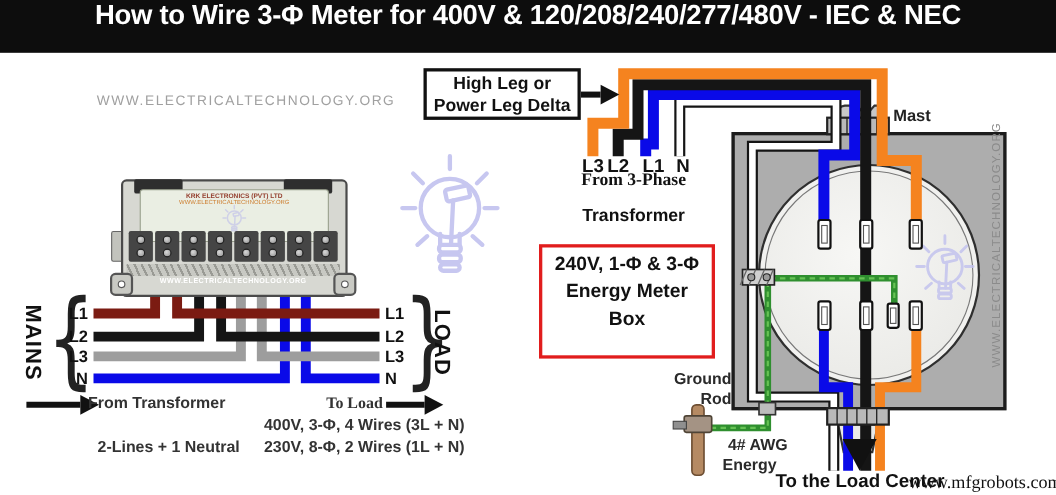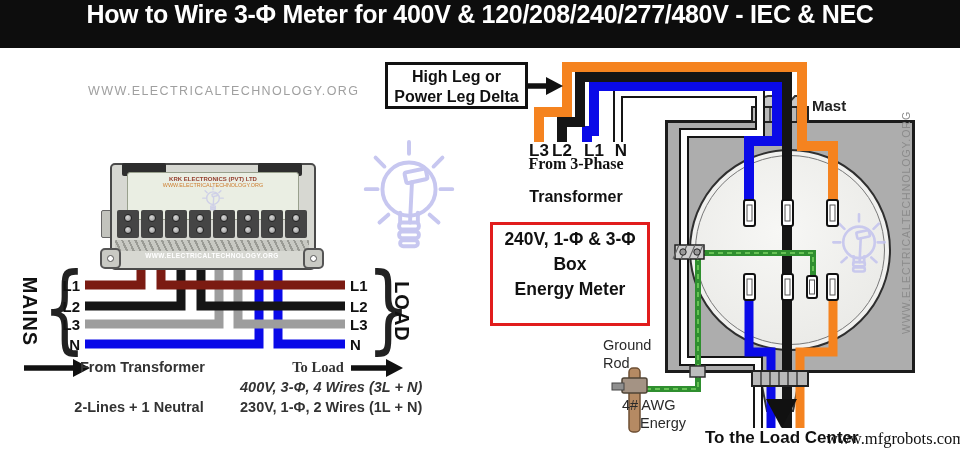--- a/index.html
+++ b/index.html
@@ -17,25 +17,25 @@
   .blackbox{border:3px solid #111;background:#fff;box-sizing:border-box;text-align:center;
             font-weight:bold;color:#111;}
   .highleg{left:385px;top:62px;width:143px;height:47px;font-size:16px;line-height:20px;padding-top:2px;}
   .boxlabel{left:490px;top:222px;width:160px;height:104px;font-size:17.5px;line-height:25px;padding-top:2px;}
   .rot{transform:rotate(90deg);}
   .rotccw{transform:rotate(-90deg);}
   .side-title{font-size:20px;font-weight:bold;color:#111;text-align:center;letter-spacing:1px;}
   .wlabel{font-size:15px;font-weight:bold;color:#111;}
   .brace{font-family:"DejaVu Sans",sans-serif;font-size:96px;line-height:92px;color:#222;
          transform:scaleX(.72);font-weight:400;}
-  .caption{font-size:14.5px;font-weight:600;color:#333;text-align:center;white-space:nowrap;}
+  .caption{font-size:14.5px;font-weight:600;color:#333;text-align:right;white-space:nowrap;}
   .bcap{font-size:16px;font-weight:bold;color:#111;text-align:center;}
   .flabel{font-size:17px;font-weight:bold;color:#111;text-align:center;}
   .mast-label{font-size:15px;font-weight:600;color:#222;}
-  .gr-label{font-size:14.5px;font-weight:400;color:#2a2a2a;text-align:left;line-height:17.5px;}
+  .gr-label{font-size:14.5px;font-weight:700;color:#2a2a2a;text-align:right;line-height:17.5px;}
   .loadcenter{font-size:17px;font-weight:bold;color:#111;white-space:nowrap;}
   .mfg{font-family:"Liberation Serif",serif;font-size:16.5px;color:#111;white-space:nowrap;}
   .box-side-wm{width:160px;text-align:center;font-size:10.5px;letter-spacing:1px;color:#8b8b8b;font-weight:500;}
   
   .mbox{left:665px;top:120px;width:250px;height:253px;background:#adadad;border:3px solid #1c1c1c;
         box-sizing:border-box;}
   .mcircle{left:689px;top:149px;width:202px;height:202px;border-radius:50%;
            border:2.5px solid #2f2f2f;background:#f1f1ef;box-sizing:border-box;}
   .mcircle-inner{position:absolute;left:4px;top:4px;right:4px;bottom:4px;border-radius:50%;
            border:1.5px solid #787878;background:radial-gradient(circle at 45% 40%,#f7f7f5 0%,#ebebe8 75%);}
@@ -259,46 +259,46 @@
   <div class="abs wlabel z10" style="left:350px;top:277px;width:30px;">L1</div>
   <div class="abs wlabel z10" style="left:350px;top:298px;width:30px;">L2</div>
   <div class="abs wlabel z10" style="left:350px;top:316px;width:30px;">L3</div>
   <div class="abs wlabel z10" style="left:350px;top:336px;width:30px;">N</div>
   <div class="abs brace z10" style="left:358px;top:262px;">}</div>
   <div class="abs side-title rot z10" style="left:360px;top:300px;width:82px;">LOAD</div>
 
   <div class="abs caption z10" style="left:80px;top:359px;width:118px;">From Transformer</div>
   <div class="abs caption z10" style="left:60px;top:399px;width:158px;">2-Lines + 1 Neutral</div>
   <div class="abs caption z10" style="left:288px;top:359px;width:60px;font-family:Liberation Serif, serif;">To Load</div>
-  <div class="abs caption z10" style="left:240px;top:379px;width:175px;font-style:italic;">400V, 3-Φ, 4 Wires (3L + N)</div>
-  <div class="abs caption z10" style="left:240px;top:399px;width:175px;">230V, 1-Φ, 2 Wires (1L + N)</div>
+  <div class="abs caption z10" style="left:240px;top:379px;width:175px;">400V, 3-Φ, 4 Wires (3L + N)</div>
+  <div class="abs caption z10" style="left:240px;top:399px;width:175px;">230V, 8-Φ, 2 Wires (1L + N)</div>
 
   <div class="abs blackbox highleg z10">
     <div>High Leg or</div>
     <div>Power Leg Delta</div>
   </div>
 
   <div class="abs flabel z10" style="left:526px;top:141px;width:26px;">L3</div>
   <div class="abs flabel z10" style="left:549px;top:141px;width:26px;">L2</div>
   <div class="abs flabel z10" style="left:581px;top:141px;width:26px;">L1</div>
   <div class="abs flabel z10" style="left:611px;top:141px;width:20px;">N</div>
   <div class="abs bcap z10" style="left:516px;top:155px;width:120px;font-family:Liberation Serif, serif;">From 3-Phase</div>
   <div class="abs bcap z10" style="left:516px;top:188px;width:120px;">Transformer</div>
 
   <div class="abs mast-label z10" style="left:812px;top:85px;margin-top:12px;">Mast</div>
 
   <div class="abs redbox boxlabel z10">
     <div>240V, 1-Φ &amp; 3-Φ</div>
+    <div>Energy Meter</div>
     <div>Box</div>
-    <div>Energy Meter</div>
   </div>
 
   <div class="abs box-side-wm rotccw z10" style="left:826px;top:248px;">WWW.ELECTRICALTECHNOLOGY.ORG</div>
 
   <div class="abs gr-label z10" style="left:603px;top:337px;width:62px;">Ground</div>
   <div class="abs gr-label z10" style="left:603px;top:355px;width:62px;">Rod</div>
-  <div class="abs gr-label z10" style="left:604px;top:397px;width:66px;padding-left:18px;">4# AWG</div>
+  <div class="abs gr-label z10" style="left:632px;top:397px;width:66px;padding-left:18px;">4# AWG</div>
   <div class="abs gr-label z10" style="left:640px;top:415px;width:66px;">Energy</div>
 
   <div class="abs loadcenter z10" style="left:705px;top:428px;">To the Load Center</div>
   <div class="abs mfg z10" style="left:826px;top:429px;">www.mfgrobots.com</div>
 
 </div>
 
 </body></html>

